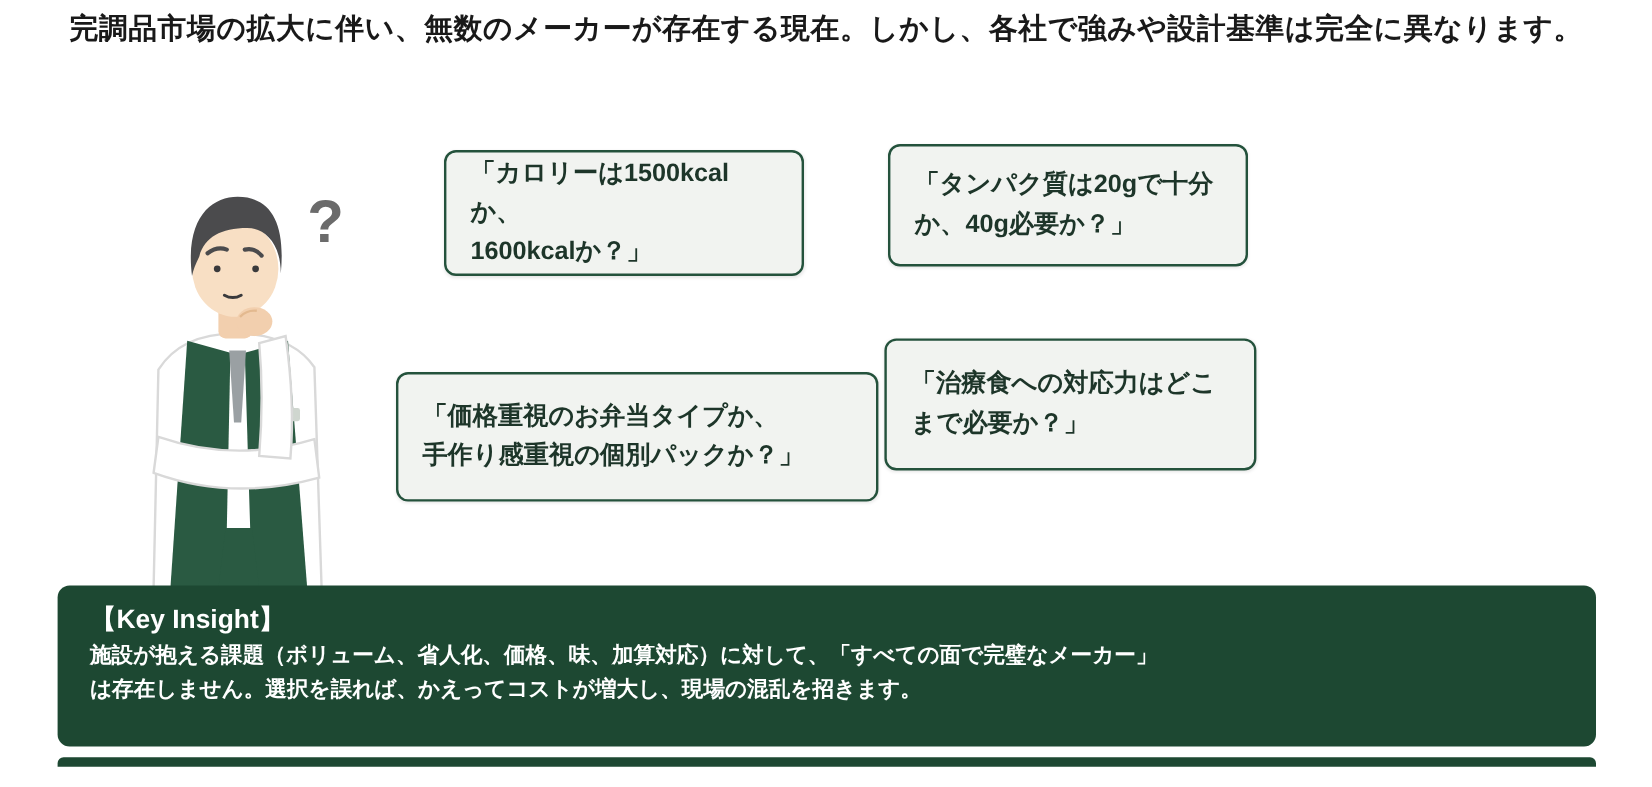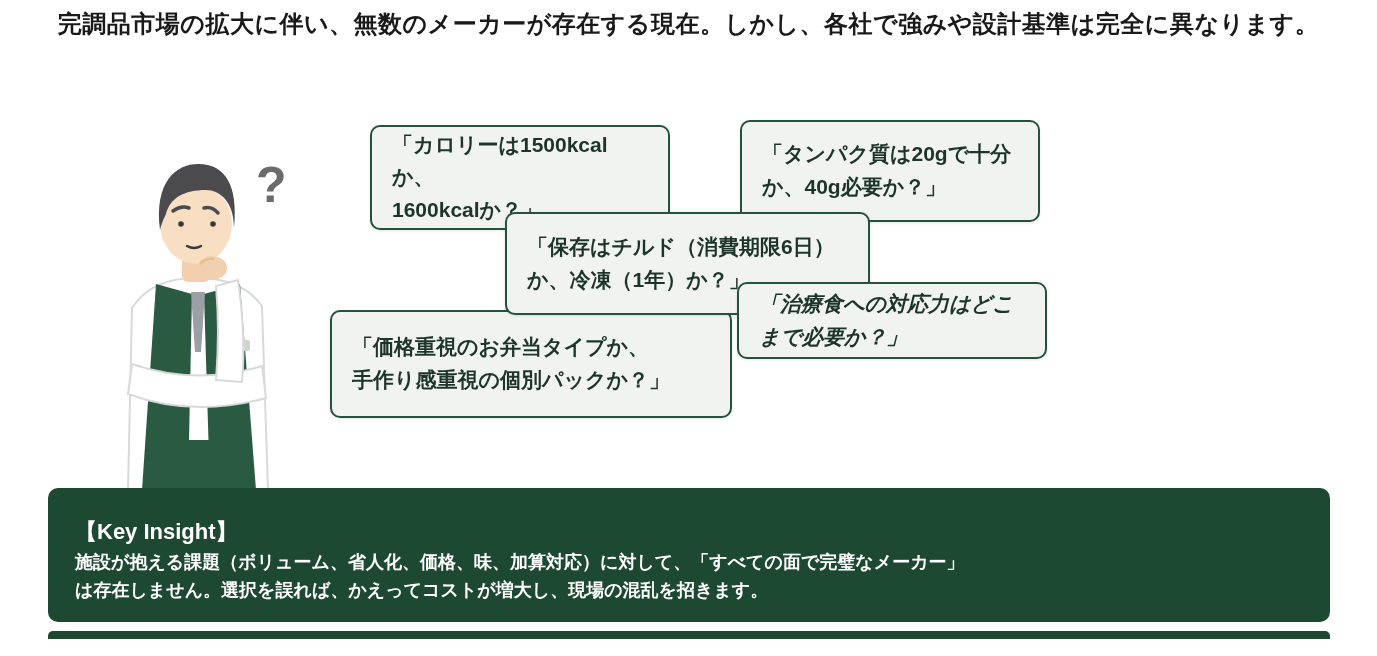--- a/index.html
+++ b/index.html
@@ -41,21 +41,21 @@
     font-size:21px;
     font-weight:bold;
     color:var(--card-text);
     line-height:1.55;
     white-space:pre-line;
   }
   .bubble-calorie   {left:370px; top:125px; width:300px; height:105px; z-index:1;}
   .bubble-protein   {left:700px; top:120px; width:300px; height:102px; z-index:1;margin-left:40px;}
   .bubble-storage   {left:505px; top:212px; width:365px; height:103px; z-index:3;}
   .bubble-price     {left:330px; top:310px; width:402px; height:108px; z-index:2;}
-  .bubble-therapy   {left:737px; top:282px; width:310px; height:77px; z-index:4;font-style:italic;}
+  .bubble-therapy   {left:737px; top:282px; width:310px; height:110px; z-index:4;}
 
   .person{
     position:absolute;
     left:70px; top:140px;
     width:240px; height:350px;
     z-index:0;
   }
   .insight{
     position:absolute;
     left:48px; top:488px;
@@ -63,21 +63,20 @@
     background:var(--dark-green);
     border-radius:10px;
     color:#ffffff;
     padding:11px 27px;
     z-index:5;
   }
   .insight .insight-title{
     font-size:22px;
     font-weight:bold;
     line-height:1.55;
-    margin-top:16px;
   }
   .insight .insight-body{
     font-size:18px;
     font-weight:bold;
     line-height:1.55;
     white-space:pre-line;
   }
   .next-edge{
     position:absolute;
     left:48px; top:631px;
@@ -138,24 +137,20 @@
   <div class="bubble bubble-calorie">
     <div class="bubble-text">「カロリーは1500kcalか、
 1600kcalか？」</div>
   </div>
 
   <div class="bubble bubble-protein">
     <div class="bubble-text">「タンパク質は20gで十分
 か、40g必要か？」</div>
   </div>
 
-  <div class="bubble bubble-storage">
-    <div class="bubble-text">「保存はチルド（消費期限6日）
-か、冷凍（1年）か？」</div>
-  </div>
 
   <div class="bubble bubble-price">
     <div class="bubble-text">「価格重視のお弁当タイプか、
 手作り感重視の個別パックか？」</div>
   </div>
 
   <div class="bubble bubble-therapy">
     <div class="bubble-text">「治療食への対応力はどこ
 まで必要か？」</div>
   </div>

